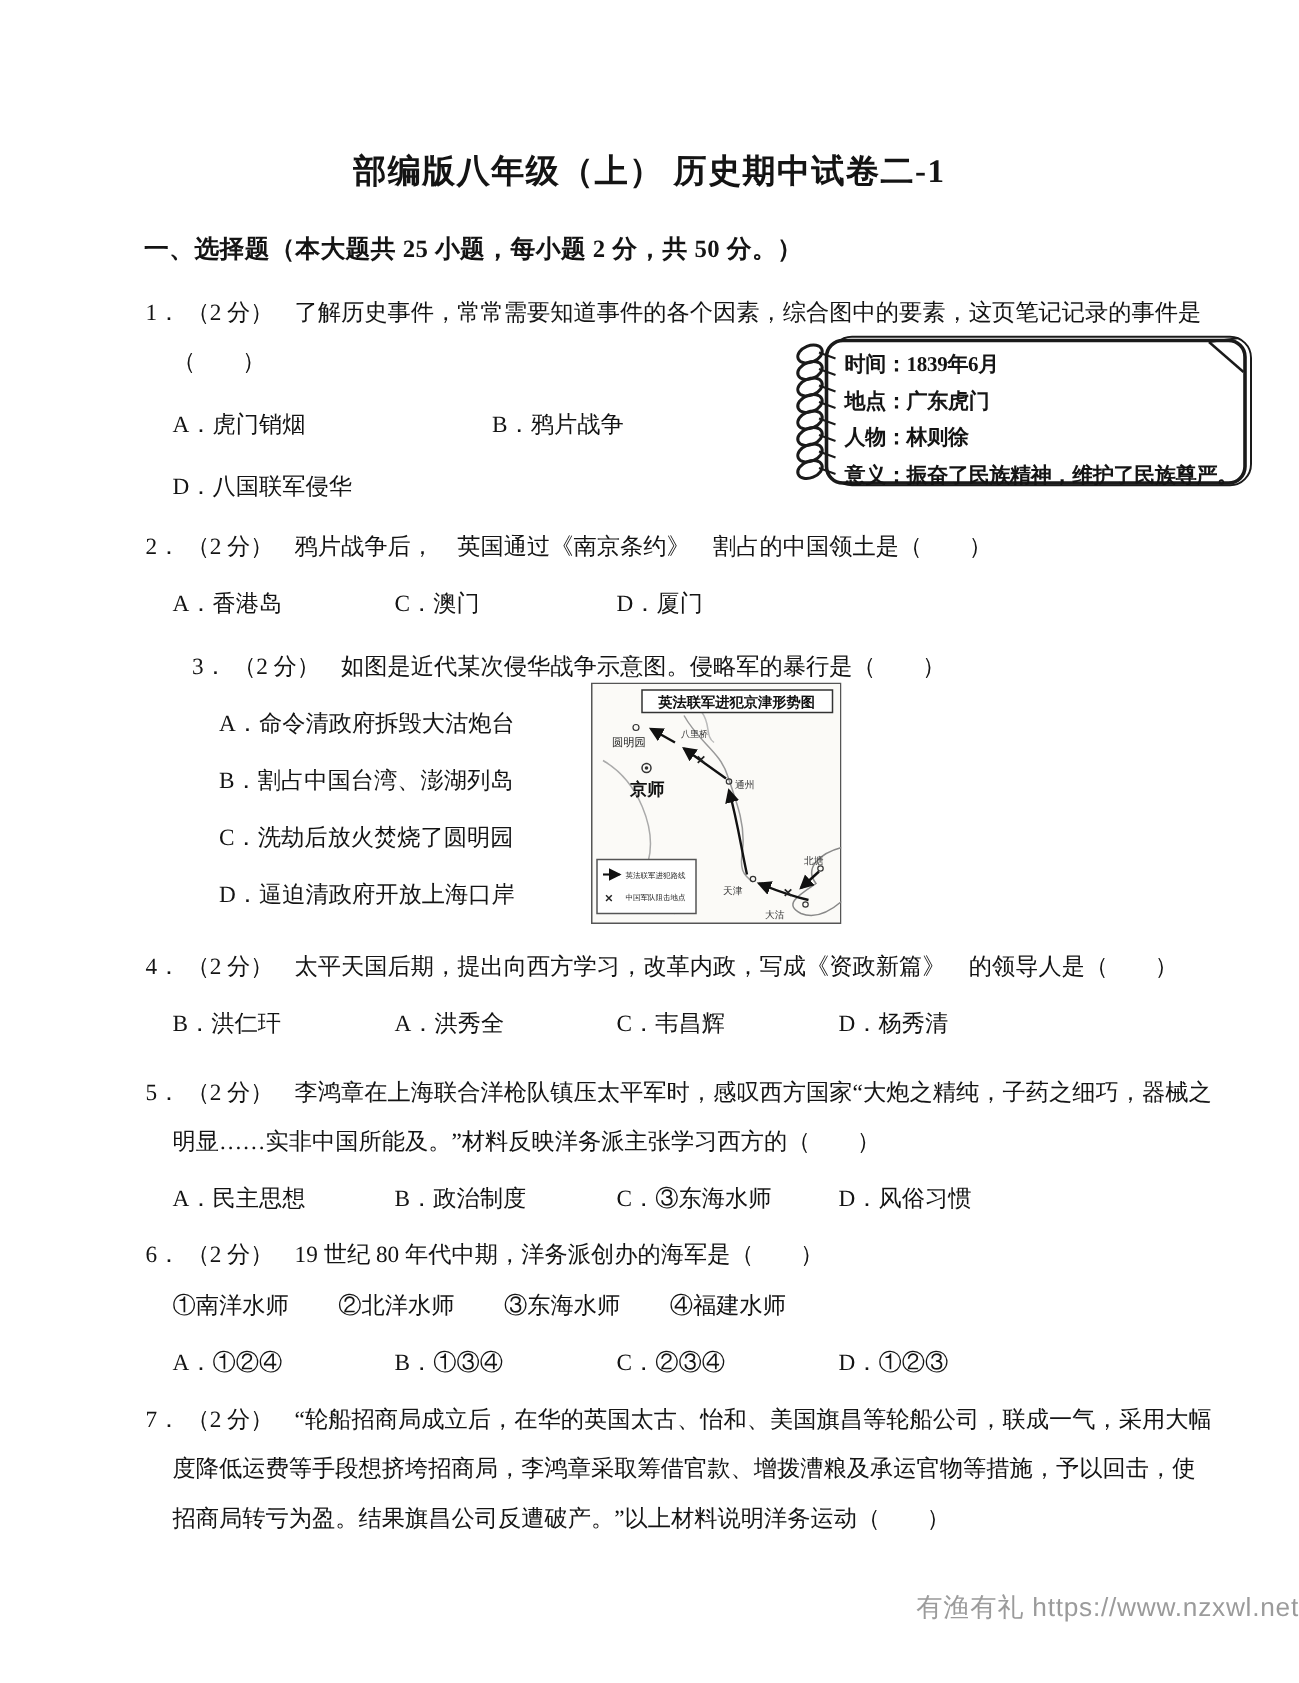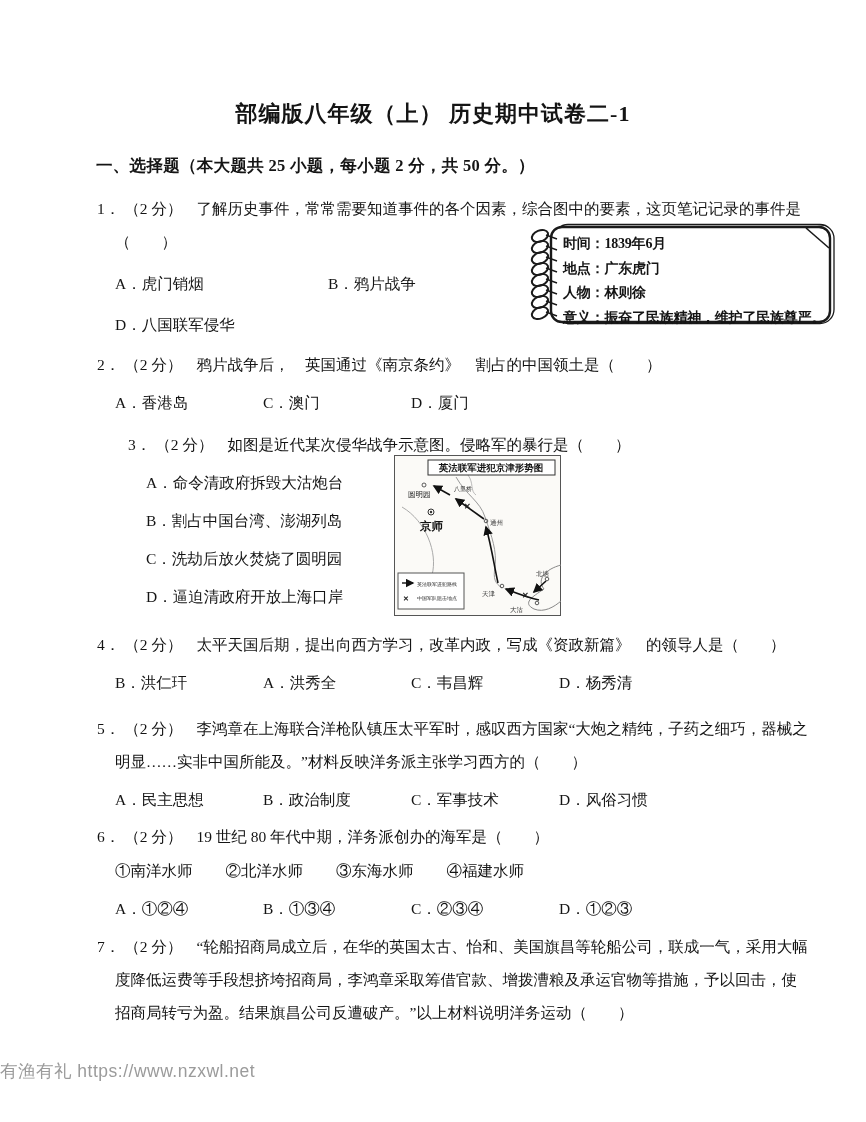--- a/index.html
+++ b/index.html
@@ -17,21 +17,21 @@
   .row4 .opt:last-child{width:auto;}
   .grid2{display:grid;grid-template-columns:213px 250px;row-gap:8px;margin-top:9px;padding-left:18px;}
   .vlist .opt{margin-top:5px;line-height:33px;}
   .subopts{display:flex;gap:33px;padding-left:18px;margin-top:1px;}
   .notebook{position:absolute;left:428px;top:31px;width:311px;height:104px;}
   .notebook svg{position:absolute;left:0;top:0;}
   .nb-text{position:absolute;left:38px;top:9px;font-weight:bold;font-size:14px;
            line-height:24.5px;white-space:nowrap;letter-spacing:-0.2px;}
   .mapfig{position:absolute;left:266px;top:27px;width:167px;height:161px;}
   .q3opts{width:280px;}
-  .footer{position:absolute;top:1059px;left:0;width:100%;text-align:left;
+  .footer{position:absolute;top:1059px;left:0;width:100%;text-align:right;
           font-family:"Liberation Sans","DejaVu Sans",sans-serif;font-size:17.5px;color:#9b9b9b;letter-spacing:.5px;}
 </style>
 </head>
 <body>
 
 <div class="page">
 
   <div class="title">部编版八年级（上） 历史期中试卷二-1</div>
   <div class="section">一、选择题（本大题共 25 小题，每小题 2 分，共 50 分。）</div>
 
@@ -138,21 +138,21 @@
       <span class="opt">C．韦昌辉</span>
       <span class="opt">D．杨秀清</span>
     </div>
   </div>
 
   <div class="q" style="top:712px;">
     <p><span class="qnum">5．</span><span class="qscore">（2 分）</span><span>李鸿章在上海联合洋枪队镇压太平军时，感叹西方国家“大炮之精纯，子药之细巧，器械之明显……实非中国所能及。”材料反映洋务派主张学习西方的（　　）</span></p>
     <div class="opts row4">
       <span class="opt">A．民主思想</span>
       <span class="opt">B．政治制度</span>
-      <span class="opt">C．军事技术</span>
+      <span class="opt">C．③东海水师</span>
       <span class="opt">D．风俗习惯</span>
     </div>
   </div>
 
   <div class="q" style="top:820px;">
     <p><span class="qnum">6．</span><span class="qscore">（2 分）</span><span>19 世纪 80 年代中期，洋务派创办的海军是（　　）</span></p>
     <div class="subopts">
       <span>①南洋水师</span>
       <span>②北洋水师</span>
       <span>③东海水师</span>

